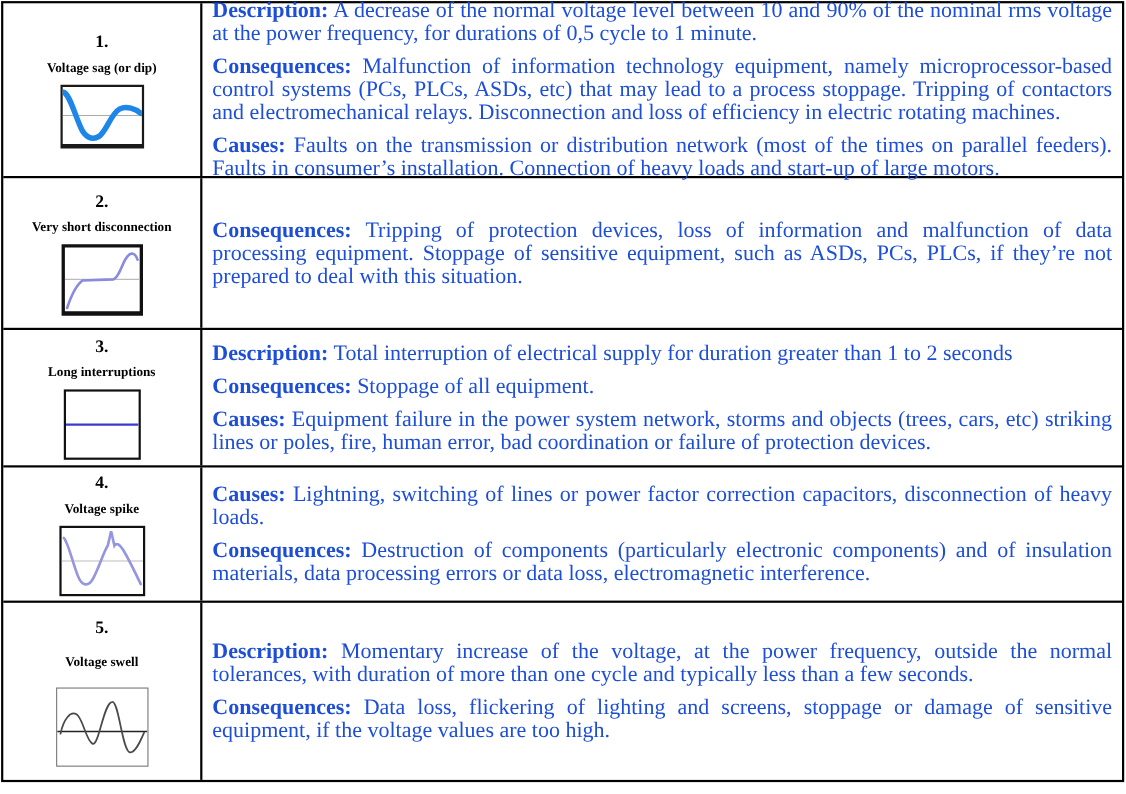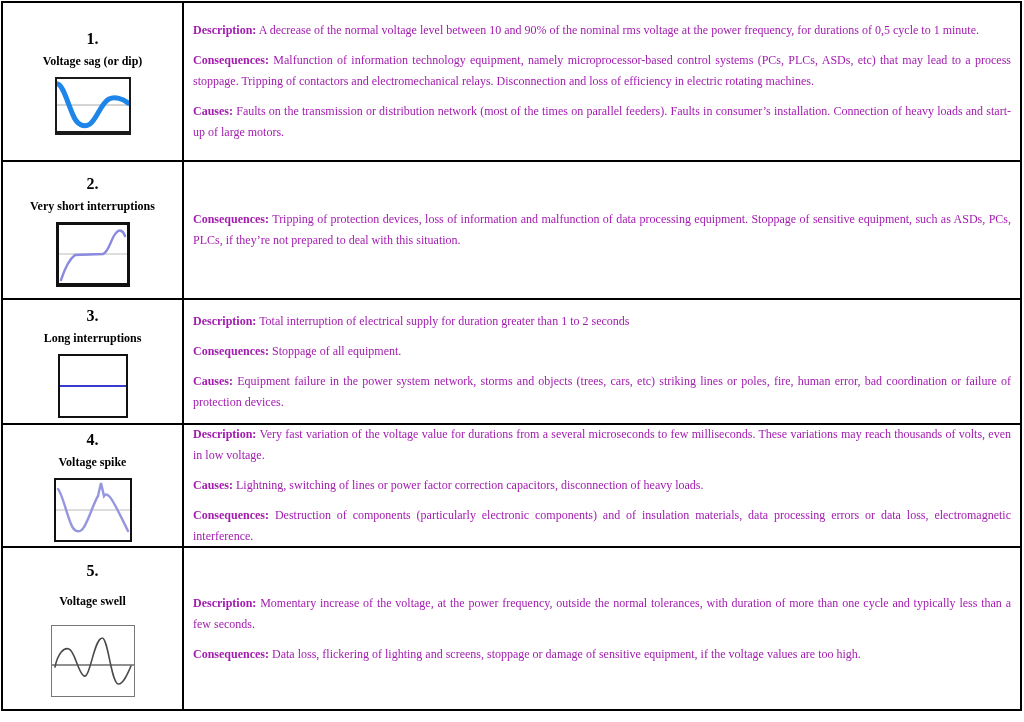--- a/index.html
+++ b/index.html
@@ -69,24 +69,24 @@
     line-height: 0;
     margin-top: 4px;
   }
   .wb1 { border: 2px solid #1a1a1a; border-bottom-width: 4px; }
   .wb2 { border: 3px solid #111; border-bottom-width: 4px; }
   .wb3 { border: 2px solid #111; }
   .wb4 { border: 2px solid #111; }
   .wb5 { border: 1px solid #777; }
   .cell-right p {
     margin: 4.5px 0;
-    font-size: 12px;
+    font-size: 20px;
     line-height: 21px;
     text-align: justify;
-    color: #a21caf;
+    color: #1d4ed8;
   }
   .lbl { font-weight: bold; }
 </style>
 </head>
 <body>
 
 <div class="page">
   <div class="pq-table">
 
     <div class="row r1">
@@ -103,21 +103,21 @@
       <div class="cell-right">
         <p><span class="lbl">Description:</span> <span>A decrease of the normal voltage level between 10 and 90% of the nominal rms voltage at the power frequency, for durations of 0,5 cycle to 1 minute.</span></p>
         <p><span class="lbl">Consequences:</span> <span>Malfunction of information technology equipment, namely microprocessor-based control systems (PCs, PLCs, ASDs, etc) that may lead to a process stoppage. Tripping of contactors and electromechanical relays. Disconnection and loss of efficiency in electric rotating machines.</span></p>
         <p><span class="lbl">Causes:</span> <span>Faults on the transmission or distribution network (most of the times on parallel feeders). Faults in consumer’s installation. Connection of heavy loads and start-up of large motors.</span></p>
       </div>
     </div>
 
     <div class="row r2">
       <div class="cell-left">
         <div class="num">2.</div>
-        <div class="dist-title">Very short interruptions</div>
+        <div class="dist-title">Very short disconnection</div>
         <div class="wavebox wb2">
           <svg width="68" height="58" viewBox="0 0 68 58">
             <line x1="0" y1="29" x2="68" y2="29" stroke="#bbbbbb" stroke-width="1"></line>
             <path d="M2,55 C5,46 9,35 16,30 L44,29 C50,27 52,13 57,8 C60,4 64,5 66,11" fill="none" stroke="#8A8ADF" stroke-width="2.4" stroke-linecap="round"></path>
           </svg>
         </div>
       </div>
       <div class="cell-right">
         <p><span class="lbl">Consequences:</span> <span>Tripping of protection devices, loss of information and malfunction of data processing equipment. Stoppage of sensitive equipment, such as ASDs, PCs, PLCs, if they’re not prepared to deal with this situation.</span></p>
       </div>
@@ -145,21 +145,20 @@
         <div class="num">4.</div>
         <div class="dist-title">Voltage spike</div>
         <div class="wavebox wb4">
           <svg width="74" height="60" viewBox="0 0 74 60">
             <line x1="0" y1="30" x2="74" y2="30" stroke="#bbbbbb" stroke-width="1"></line>
             <path d="M2,9 C6,13 10,32 15,44 C18,52 24,54 28,47 C33,39 38,22 42,16 L45,3 L48,16 C50,13 53,15 56,20 C61,28 68,43 72,51" fill="none" stroke="#9595E0" stroke-width="2.4" stroke-linecap="round"></path>
           </svg>
         </div>
       </div>
       <div class="cell-right">
-        <p><span class="lbl">Description:</span> <span>Very fast variation of the voltage value for durations from a several microseconds to few milliseconds. These variations may reach thousands of volts, even in low voltage.</span></p>
         <p><span class="lbl">Causes:</span> <span>Lightning, switching of lines or power factor correction capacitors, disconnection of heavy loads.</span></p>
         <p><span class="lbl">Consequences:</span> <span>Destruction of components (particularly electronic components) and of insulation materials, data processing errors or data loss, electromagnetic interference.</span></p>
       </div>
     </div>
 
     <div class="row r5">
       <div class="cell-left">
         <div class="num">5.</div>
         <div class="dist-title">Voltage swell</div>
         <div class="wavebox wb5">

